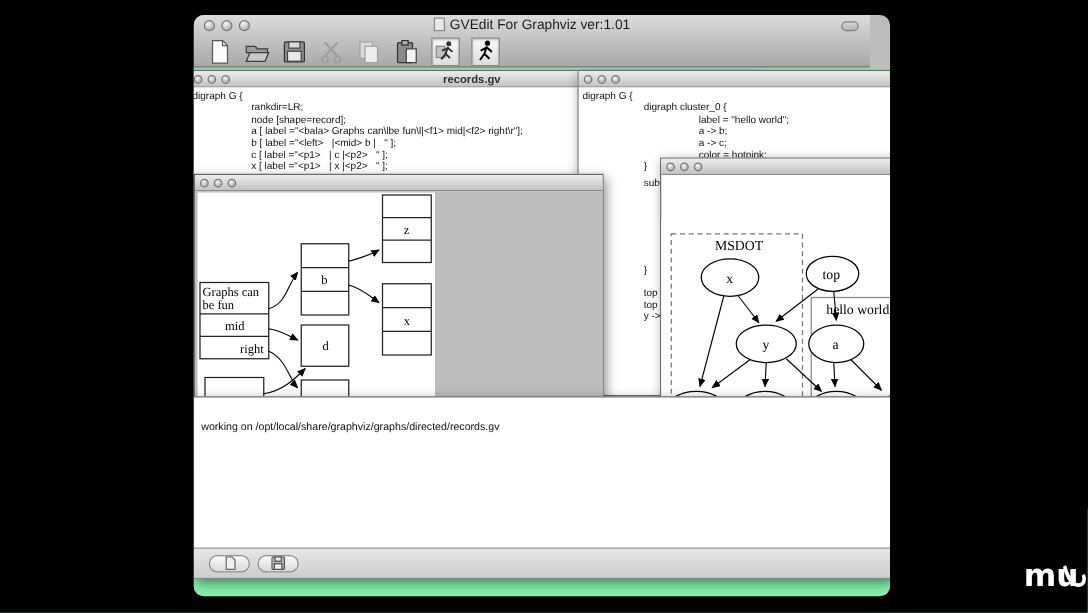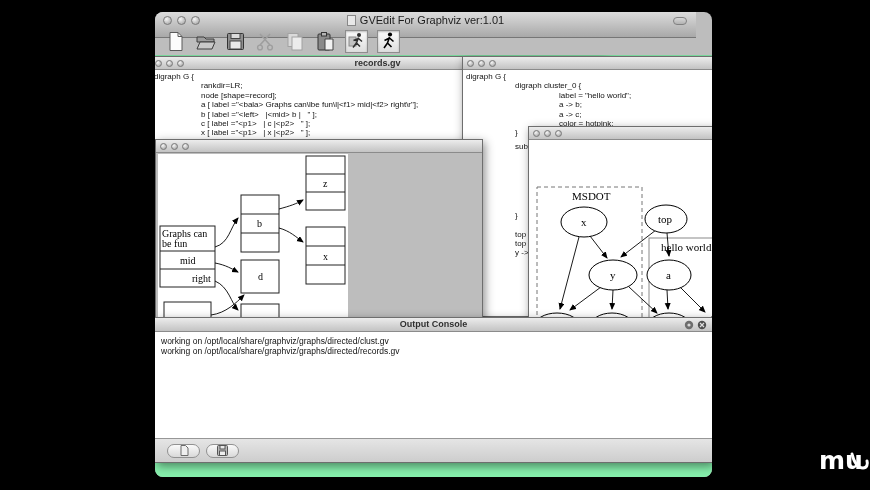--- a/index.html
+++ b/index.html
@@ -3,21 +3,21 @@
 <meta charset="utf-8">
 <style>
   * { margin:0; padding:0; box-sizing:border-box; }
   html,body { width:870px; height:490px; background:#000; overflow:hidden;
               font-family:"Liberation Sans", sans-serif; }
 
   
   .mainwin { position:absolute; left:155px; top:12px; width:557px; height:465px;
              border-radius:8px; background:#bdbdbd; overflow:hidden;
              box-shadow:0 6px 22px rgba(0,0,0,.7); }
-  .chrome { position:absolute; left:0; top:0; right:16px; height:26px;
+  .chrome { position:absolute; left:0; top:0; right:16px; height:42px;
             background:linear-gradient(#dcdcdc,#a8a8a8); border-bottom:1px solid #767676; }
   .titlebar { position:relative; height:17px; }
   .lights { position:absolute; left:8px; top:4px; display:flex; gap:5px; }
   .light { width:9px; height:9px; border-radius:50%;
            background:radial-gradient(circle at 35% 30%, #f6f6f6, #9c9c9c);
            border:1px solid #787878; }
   .wtitle { position:absolute; left:0; right:0; top:2px; text-align:center;
             font-size:11px; color:#1c1c1c; }
   .wtitle .doc { display:inline-block; width:9px; height:11px; background:#e8e8e8;
                  border:1px solid #888; vertical-align:-2px; margin-right:4px; }
@@ -297,35 +297,21 @@
             <text class="gtxt2" x="79" y="154">q</text>
             <ellipse cx="139" cy="150" rx="22" ry="14" fill="#fff" stroke="#000"></ellipse>
             <text class="gtxt2" x="136" y="154">b</text>
             <ellipse cx="197" cy="150" rx="22" ry="14" fill="#fff" stroke="#000"></ellipse>
           </g>
         </svg>
       </div>
     </div>
 
     <div class="win" style="left:0px; top:262px; width:557px; height:146px; z-index:5; border-left:none; border-right:none;">
-      <div class="tbar" style="height:14px;">
-        <span class="ttl">Output Console</span>
-        <div class="cbar-btns">
-          <svg width="10" height="10">
-            <circle cx="5" cy="5" r="4.2" fill="#6d6d6d"></circle>
-            <circle cx="5" cy="5" r="1.6" fill="#d8d8d8"></circle>
-          </svg>
-          <svg width="10" height="10">
-            <circle cx="5" cy="5" r="4.2" fill="#4f4f4f"></circle>
-            <path d="M3,3 L7,7 M7,3 L3,7" stroke="#ddd" stroke-width="1.2"></path>
-          </svg>
-        </div>
-      </div>
       <div class="console-body">
-        <div class="cline">working on /opt/local/share/graphviz/graphs/directed/clust.gv</div>
         <div class="cline">working on /opt/local/share/graphviz/graphs/directed/records.gv</div>
       </div>
       <div class="console-strip">
         <span class="pill-btn">
           <svg width="10" height="11">
             <path d="M2,0.5 h4.5 l2.5,2.5 v7.5 h-7 z" fill="#efefef" stroke="#6b6b6b"></path>
           </svg>
         </span>
         <span class="pill-btn">
           <svg width="11" height="11">

